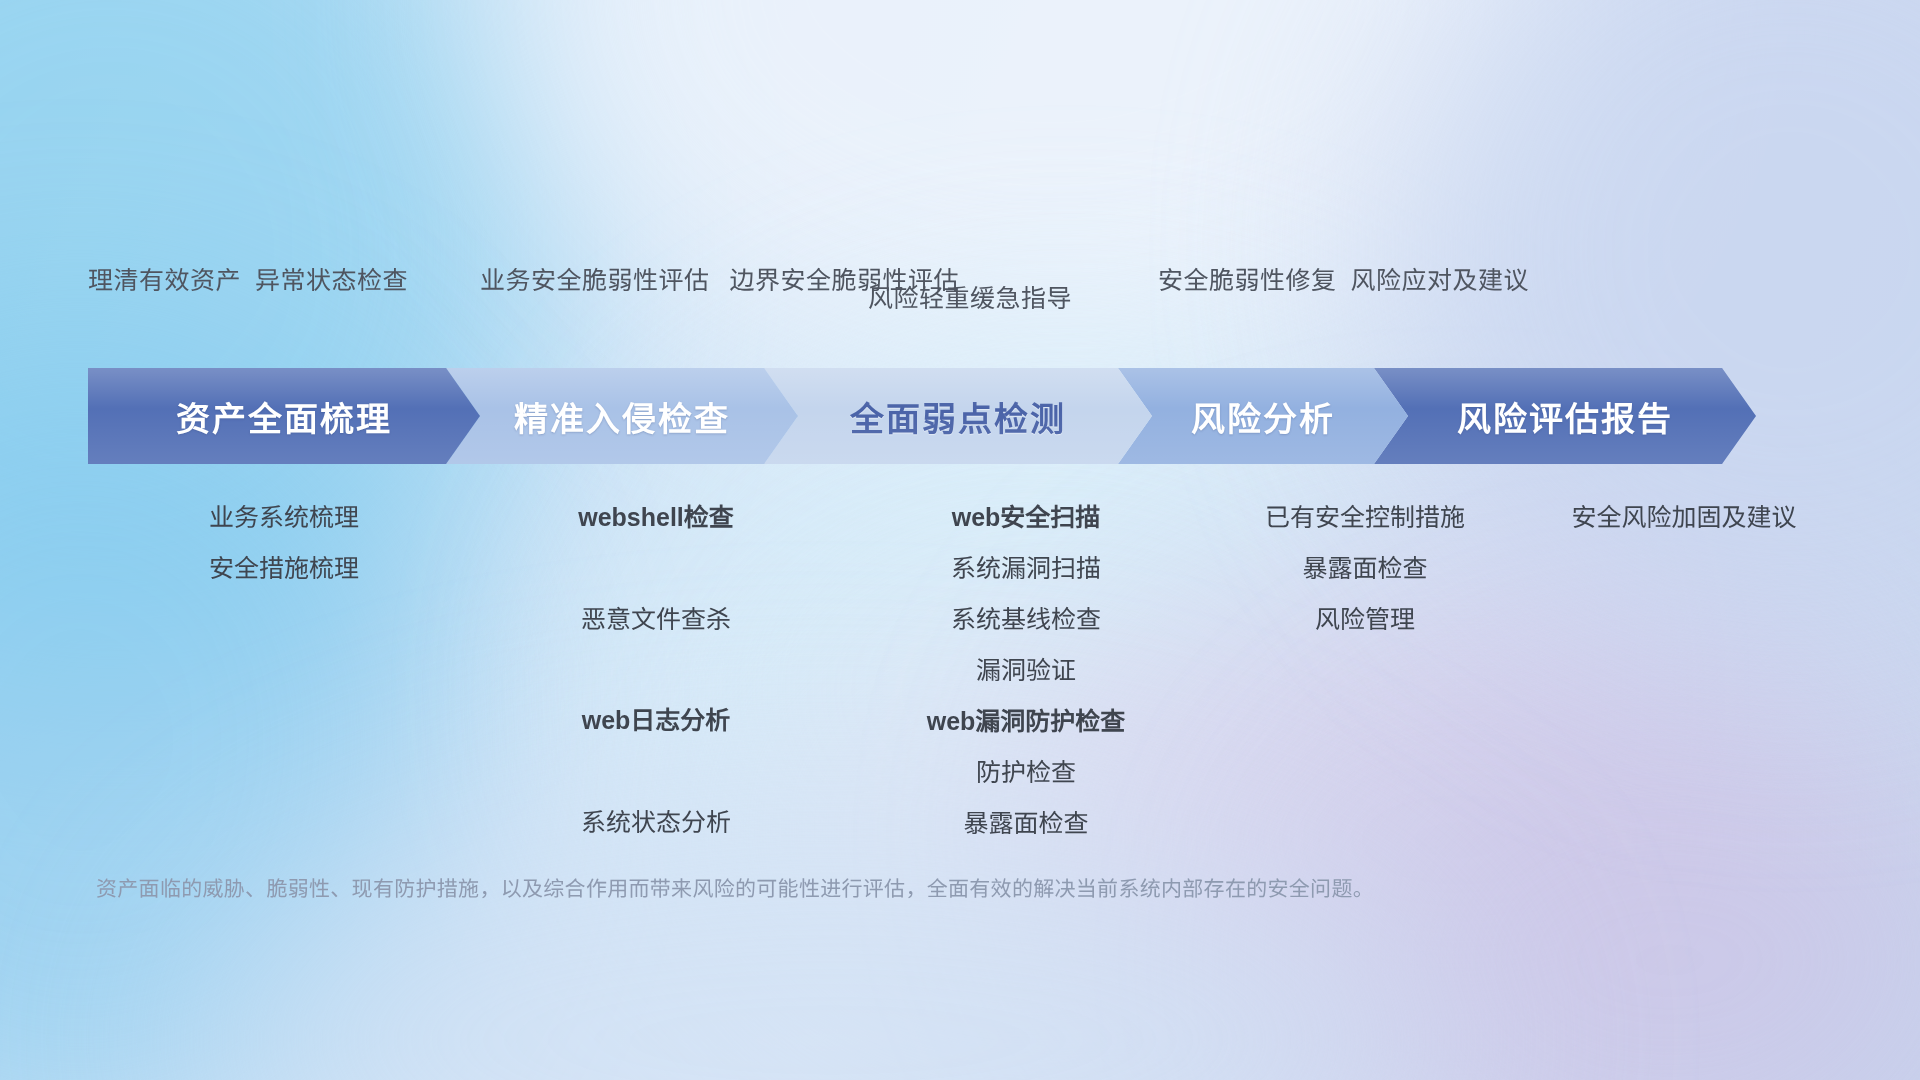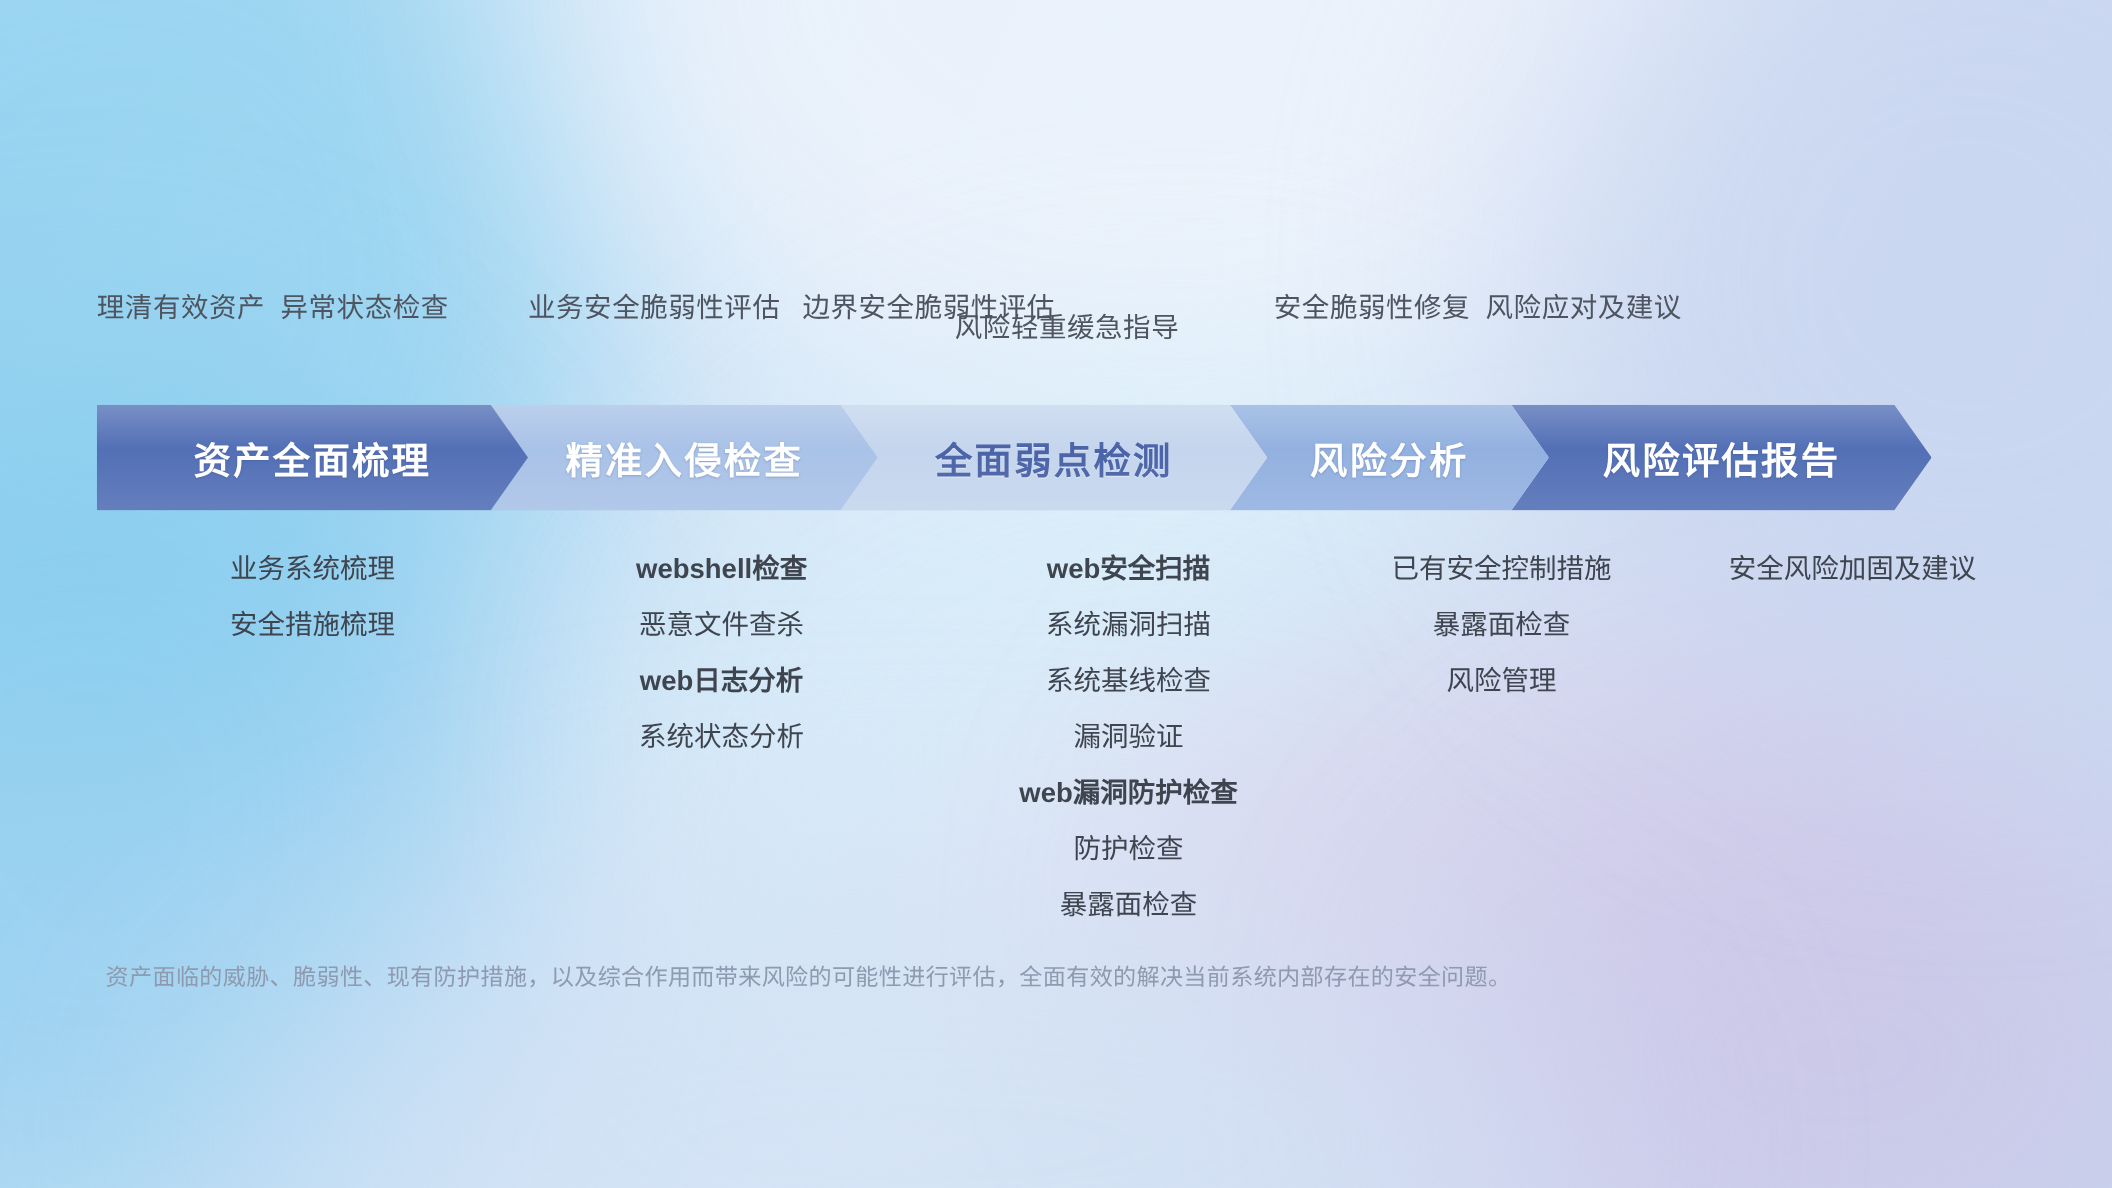--- a/index.html
+++ b/index.html
@@ -182,21 +182,21 @@
       <div class="chev" style="width: 382px; background: rgb(83, 112, 182); z-index: 6;">
         <div class="label" style="color: rgb(255, 255, 255);">风险评估报告</div>
       </div>
     </div>
 
   <div class="list-row" id="list-row" style="padding-left: 88px;">
       <div class="list-col" style="width: 392px;">
         <div class="item">业务系统梳理</div>
         <div class="item">安全措施梳理</div>
       </div>
-      <div class="list-col" style="width: 352px;">
+      <div class="list-col" style="width: 352px; justify-content: space-between;">
         <div class="item em">webshell检查</div>
         <div class="item">恶意文件查杀</div>
         <div class="item em">web日志分析</div>
         <div class="item">系统状态分析</div>
       </div>
       <div class="list-col" style="width: 388px;">
         <div class="item em">web安全扫描</div>
         <div class="item">系统漏洞扫描</div>
         <div class="item">系统基线检查</div>
         <div class="item">漏洞验证</div>

